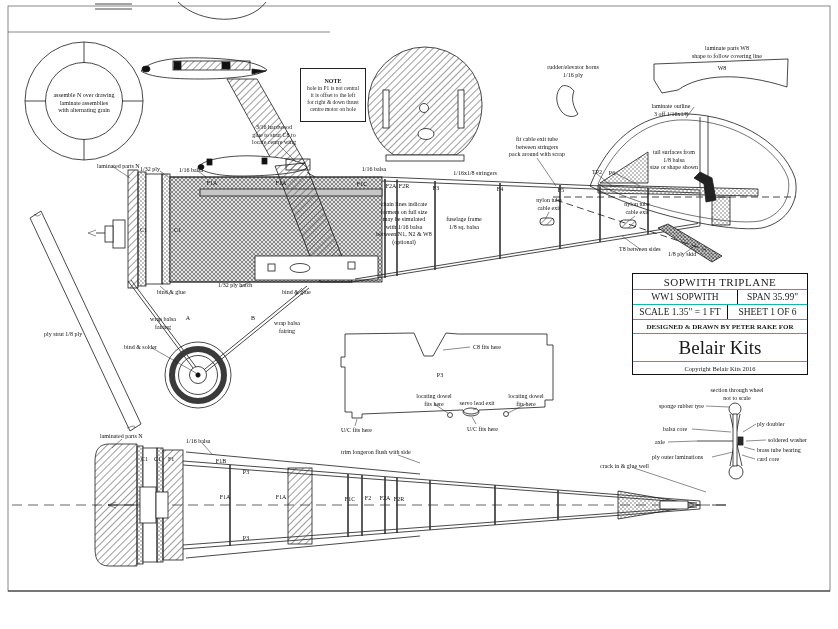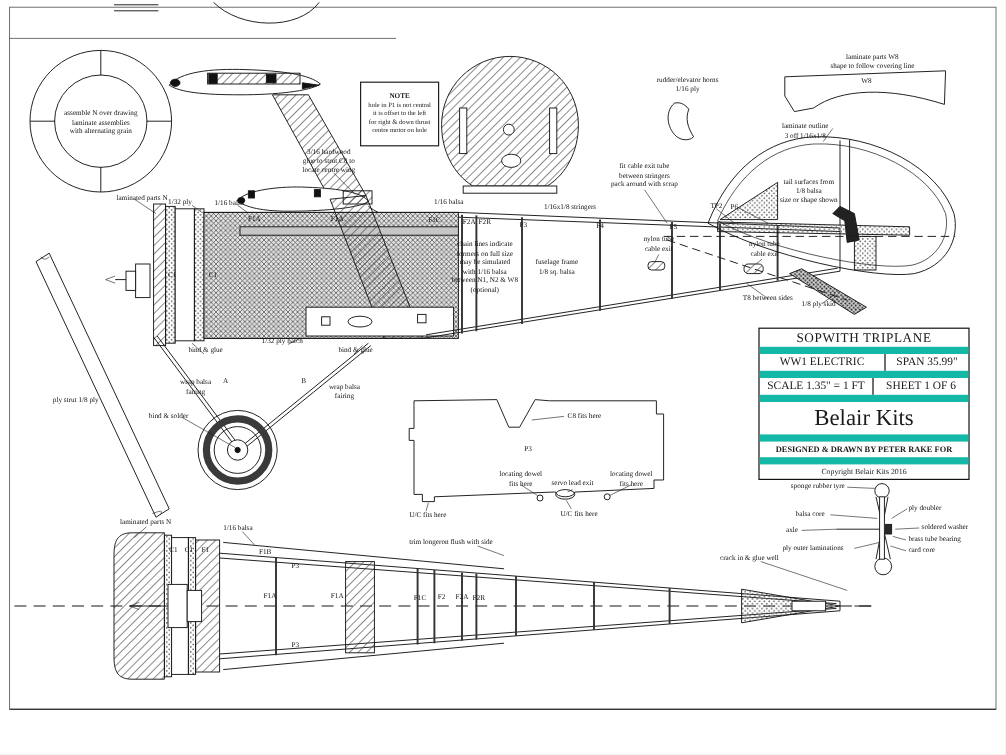--- a/index.html
+++ b/index.html
@@ -9,21 +9,21 @@
   .ann{position:absolute;white-space:pre;font:6px/1.25 "Liberation Serif",serif;color:#111;}
   .ann.c{transform:translateX(-50%);text-align:center;}
   
   #notebox{position:absolute;left:300px;top:68px;width:64px;height:52px;border:1px solid #222;
            background:#fff;display:flex;flex-direction:column;justify-content:center;text-align:center;}
   #notebox .nt{font:bold 6px/1.4 "Liberation Serif",serif;}
   #notebox .nb{font:5.5px/1.3 "Liberation Serif",serif;white-space:pre;}
   
   #titleblock{position:absolute;left:632px;top:273px;width:174px;background:#fff;
               border:1.2px solid #111;}
-  #titleblock .row{border-bottom:6px solid #14b8a6;display:flex;align-items:center;justify-content:center;text-align:center;}
+  #titleblock .row{border-bottom:1px solid #14b8a6;display:flex;align-items:center;justify-content:center;text-align:center;}
   #titleblock .row:last-child{border-bottom:none;}
   .tb1{height:15px;font:11px "Liberation Serif",serif;letter-spacing:.5px;}
   .tb2{height:14px;}
   .tb2 .cell{font:9.5px "Liberation Serif",serif;height:100%;display:flex;align-items:center;justify-content:center;}
   .cell.l{width:104px;border-right:1px solid #111;}
   .cell.r{flex:1;}
   .cell.l3{width:94px;border-right:1px solid #111;}
   .tb4{height:13px;font:bold 7px "Liberation Serif",serif;}
   .tb5{height:27px;font:19px "Liberation Serif",serif;}
   .tb6{height:12px;font:6.5px "Liberation Serif",serif;}
@@ -357,25 +357,25 @@
       <div class="ann" style="left: 652px; top: 454px;">ply outer laminations</div>
       <div class="ann" style="left: 757px; top: 421px;">ply doubler</div>
       <div class="ann" style="left: 768px; top: 437px;">soldered washer</div>
       <div class="ann" style="left: 757px; top: 447px;">brass tube bearing</div>
       <div class="ann" style="left: 757px; top: 456px;">card core</div>
     </div>
 
 <div id="titleblock">
   <div class="row tb1">SOPWITH TRIPLANE</div>
   <div class="row tb2">
-    <div class="cell l">WW1 ELECTRIC</div>
+    <div class="cell l">WW1 SOPWITH</div>
     <div class="cell r">SPAN 35.99"</div>
   </div>
   <div class="row tb2">
     <div class="cell l3">SCALE 1.35" = 1 FT</div>
     <div class="cell r">SHEET 1 OF 6</div>
   </div>
+  <div class="row tb4">DESIGNED &amp; DRAWN BY PETER RAKE FOR</div>
   <div class="row tb5">Belair Kits</div>
-  <div class="row tb4">DESIGNED &amp; DRAWN BY PETER RAKE FOR</div>
   <div class="row tb6">Copyright Belair Kits 2016</div>
 </div>
 
 </div>
 
 </body></html>

